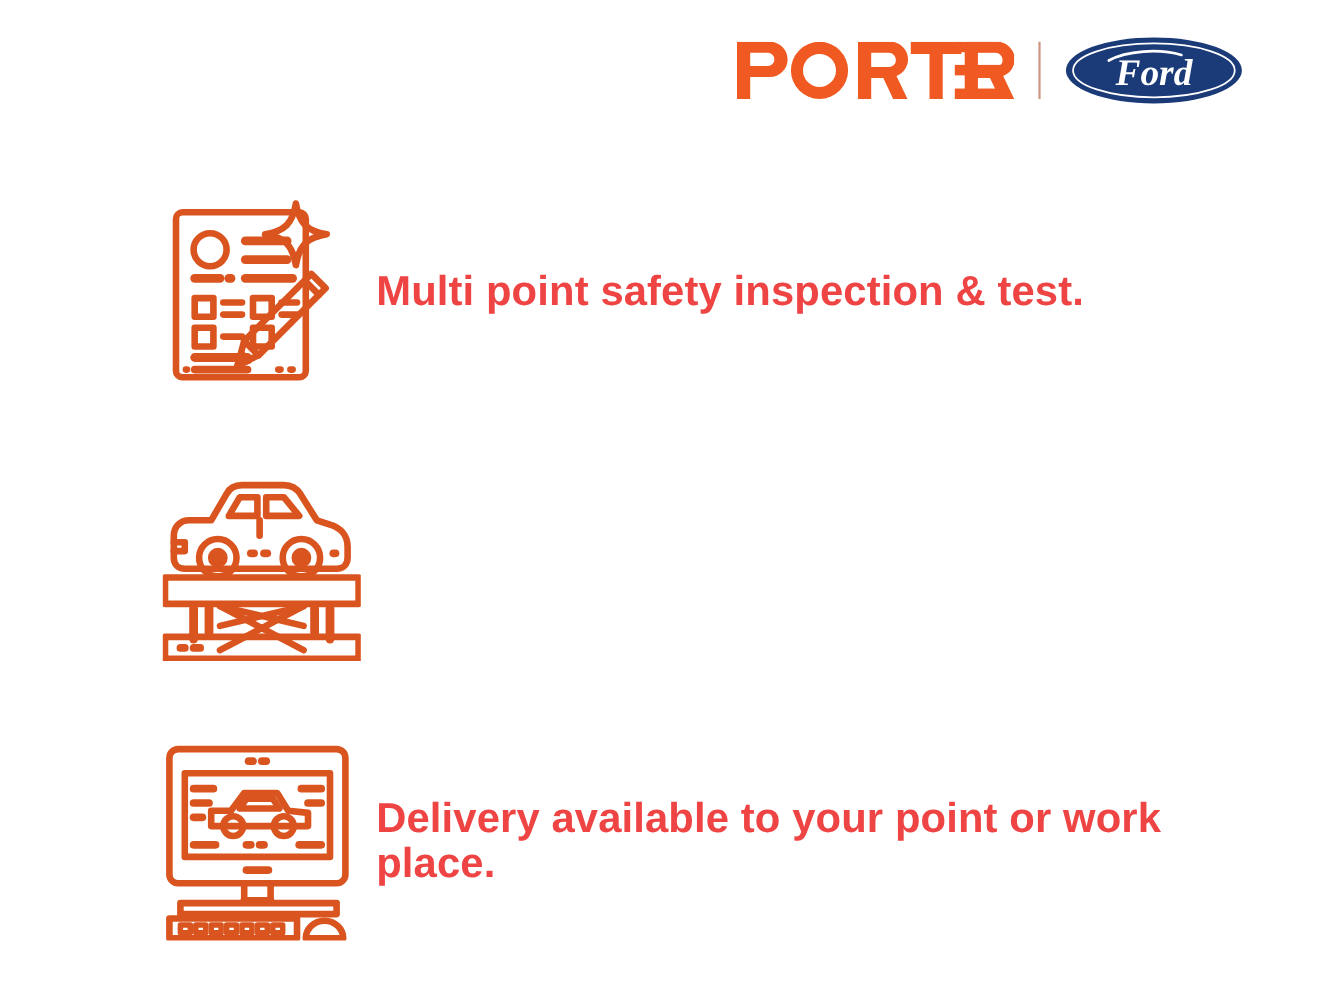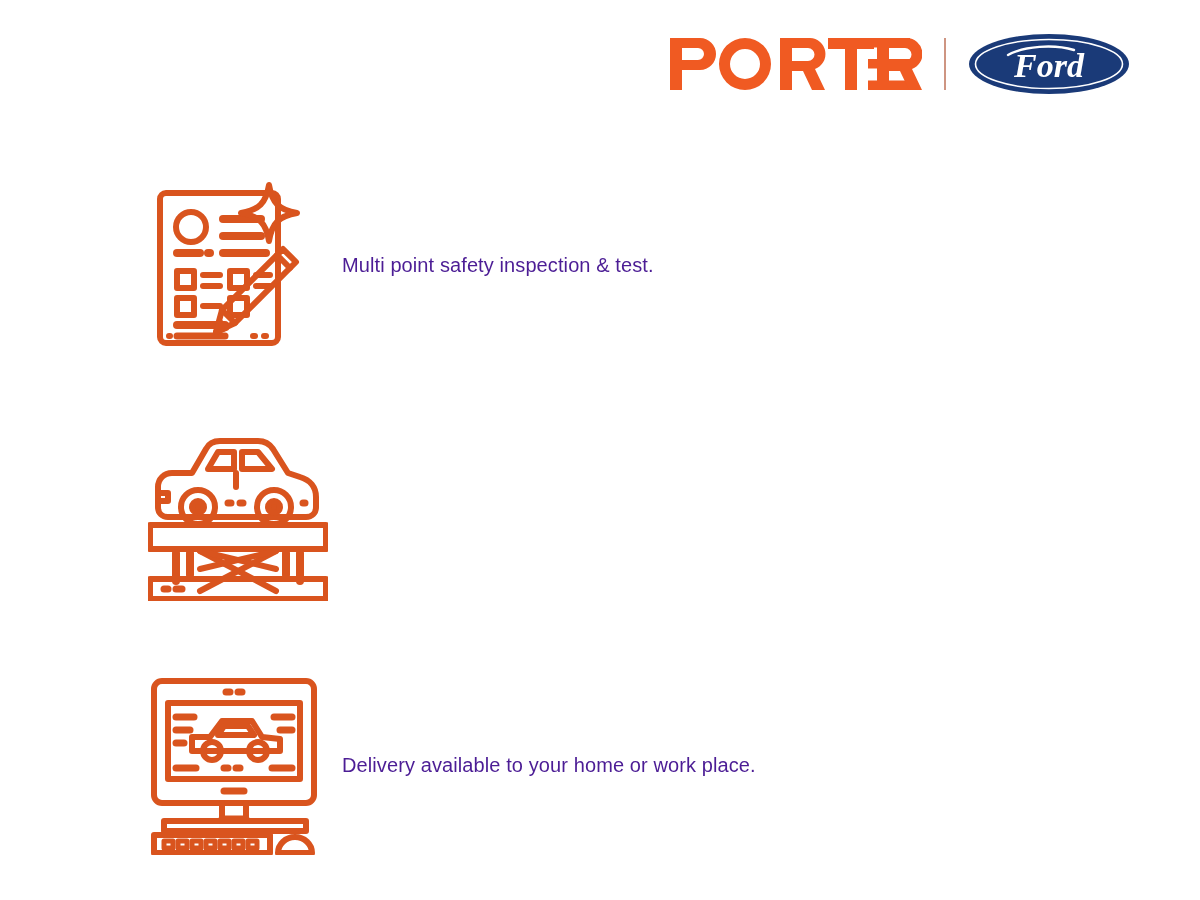--- a/index.html
+++ b/index.html
@@ -65,23 +65,23 @@
     align-items: center;
     justify-content: flex-start;
     padding-left: 8px;
     box-sizing: border-box;
   }
   .feature-icon svg { display: block; }
 
   .feature-text {
     flex: 1 1 auto;
     padding-left: 12px;
-    color: #4c1d95;
-    font-size: 20px;
-    font-weight: 400;
+    color: #ef4444;
+    font-size: 38px;
+    font-weight: 700;
     line-height: 41px;
     letter-spacing: .1px;
     white-space: pre-line;
   }
 </style>
 </head>
 <body>
 
 <div class="brand-header">
 
@@ -259,16 +259,16 @@
             <rect x="58" y="166" width="9" height="7"></rect>
             <rect x="72" y="166" width="9" height="7"></rect>
             <rect x="86" y="166" width="9" height="7"></rect>
             <rect x="100" y="166" width="9" height="7"></rect>
           </g>
 
           <path d="M130 178 A17 16 0 0 1 164 178 Z"></path>
         </g>
       </svg>
     </div>
-    <div class="feature-text">Delivery available to your home or work place.</div>
+    <div class="feature-text">Delivery available to your point or work place.</div>
   </div>
 
 </div>
 
 </body></html>

